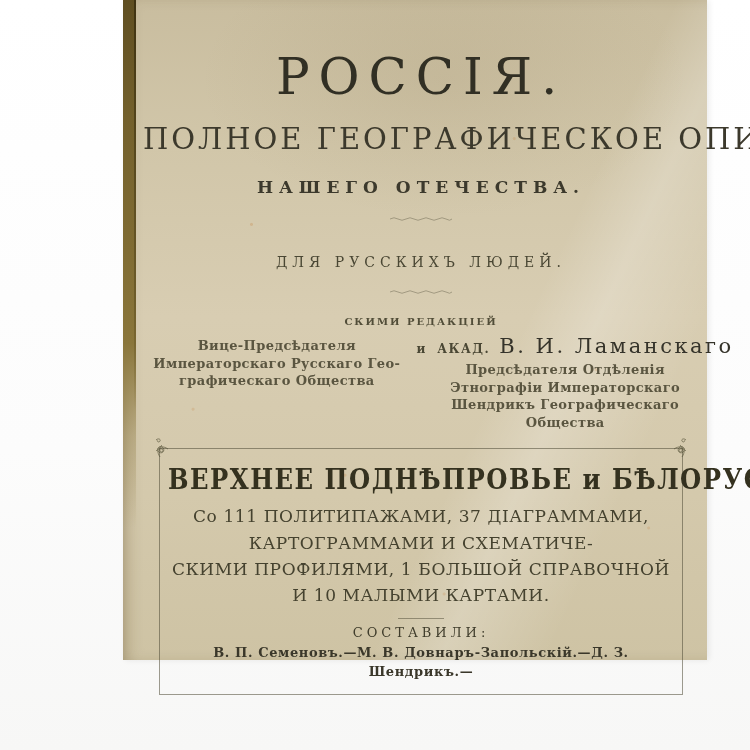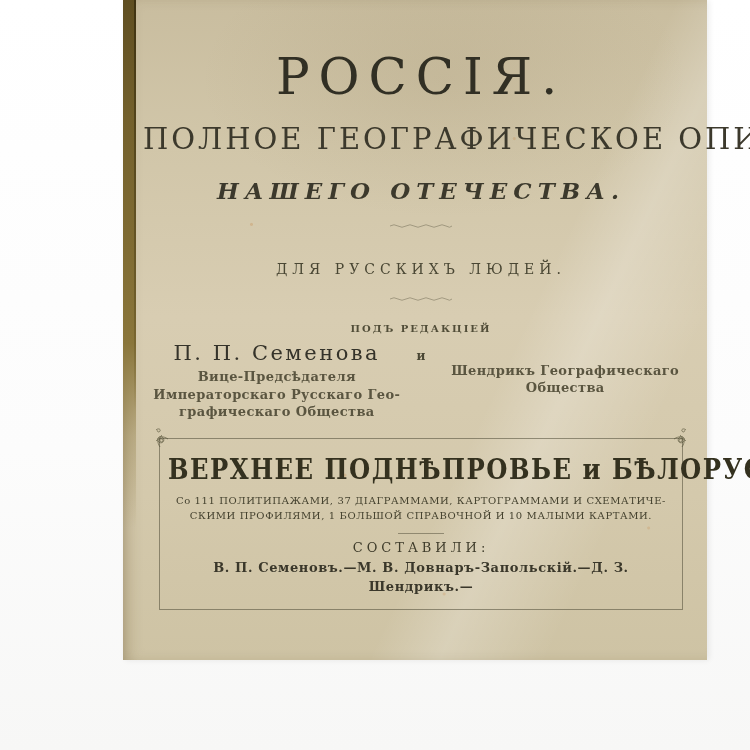--- a/index.html
+++ b/index.html
@@ -63,25 +63,24 @@
   .subtitle {
     margin-top: 16px;
     font-size: 29px;
     letter-spacing: 3px;
     font-weight: 400;
     color: #3c392c;
     white-space: nowrap;
   }
   .subtitle2 {
     margin-top: 21px;
-    font-size: 23px;
+    font-size: 17px;
     letter-spacing: 6px;
     font-weight: 700;
     color: #3c392c;
-    font-style: italic;
   }
   .divider { margin-top: 11px; opacity: 0.55; }
   .divider svg { display: inline-block; vertical-align: middle; }
 
   .tagline1 {
     margin-top: 7px;
     font-size: 20px;
     letter-spacing: 6px;
     font-weight: 500;
     color: #44412f;
@@ -160,21 +159,21 @@
     margin-top: 5px;
     font-size: 27px;
     letter-spacing: 1.5px;
     font-weight: 700;
     font-stretch: condensed;
     color: #34311f;
     white-space: nowrap;
   }
   .volume-desc {
     margin-top: 8px;
-    font-size: 10px;
+    font-size: 17px;
     line-height: 1.55;
     letter-spacing: 0.6px;
     font-weight: 500;
     color: #45422f;
   }
   .mini-rule {
     width: 46px; height: 1px; margin: 9px auto 0;
     background: rgba(78,74,54,0.5);
   }
   .compilers-label {
@@ -216,36 +215,39 @@
 
 
       <div class="tagline2">ДЛЯ РУССКИХЪ ЛЮДЕЙ.</div>
 
       <div class="divider">
         <svg width="64" height="6" viewBox="0 0 64 6">
           <path d="M1 3 q4 -2.5 8 0 t8 0 t8 0 t8 0 t8 0 t8 0 t8 0 t6 0" stroke="#6b6650" stroke-width="0.9" fill="none"></path>
         </svg>
       </div>
 
-      <div class="editor-label">ПОДЪ РЕДАКЦІЕЙ</div>
+      <div class="editor-label">СКИМИ РЕДАКЦІЕЙ</div>
 
 
 
       <div class="supervisors">
         <div class="supervisor">
-          <div class="supervisor-name">П. П. Семенова</div>
           <div class="supervisor-title">
             <span>Вице-Предсѣдателя Императорскаго Русскаго Гео-</span><br>
             <span>графическаго Общества</span>
           </div>
         </div>
         <div class="conjunction">и</div>
         <div class="supervisor">
+          <div class="supervisor-name">
+            <span class="supervisor-prefix">АКАД.</span>
+            <span>В. И. Ламанскаго</span>
+          </div>
           <div class="supervisor-title">
-            <br>
+            <span>Предсѣдателя Отдѣленія Этнографіи Императорскаго</span><br>
             <span>Шендрикъ Географическаго Общества</span>
           </div>
         </div>
       </div>
 
       <div class="volume-box">
         <svg class="corner tl" viewBox="0 0 26 26">
           <path d="M22 14 c-6 -4 -12 -2 -10 2 c1.5 3 6 2 5 -1 c-0.8 -2 -5 -1.5 -7 1
                    M14 22 c-4 -6 -2 -12 2 -10 c3 1.5 2 6 -1 5 c-2 -0.8 -1.5 -5 1 -7
                    M10 5 c2 -2 5 -1 4 1 c-0.7 1.6 -3 1 -2.6 -0.6" stroke="#565239" stroke-width="0.9" fill="none"></path>

